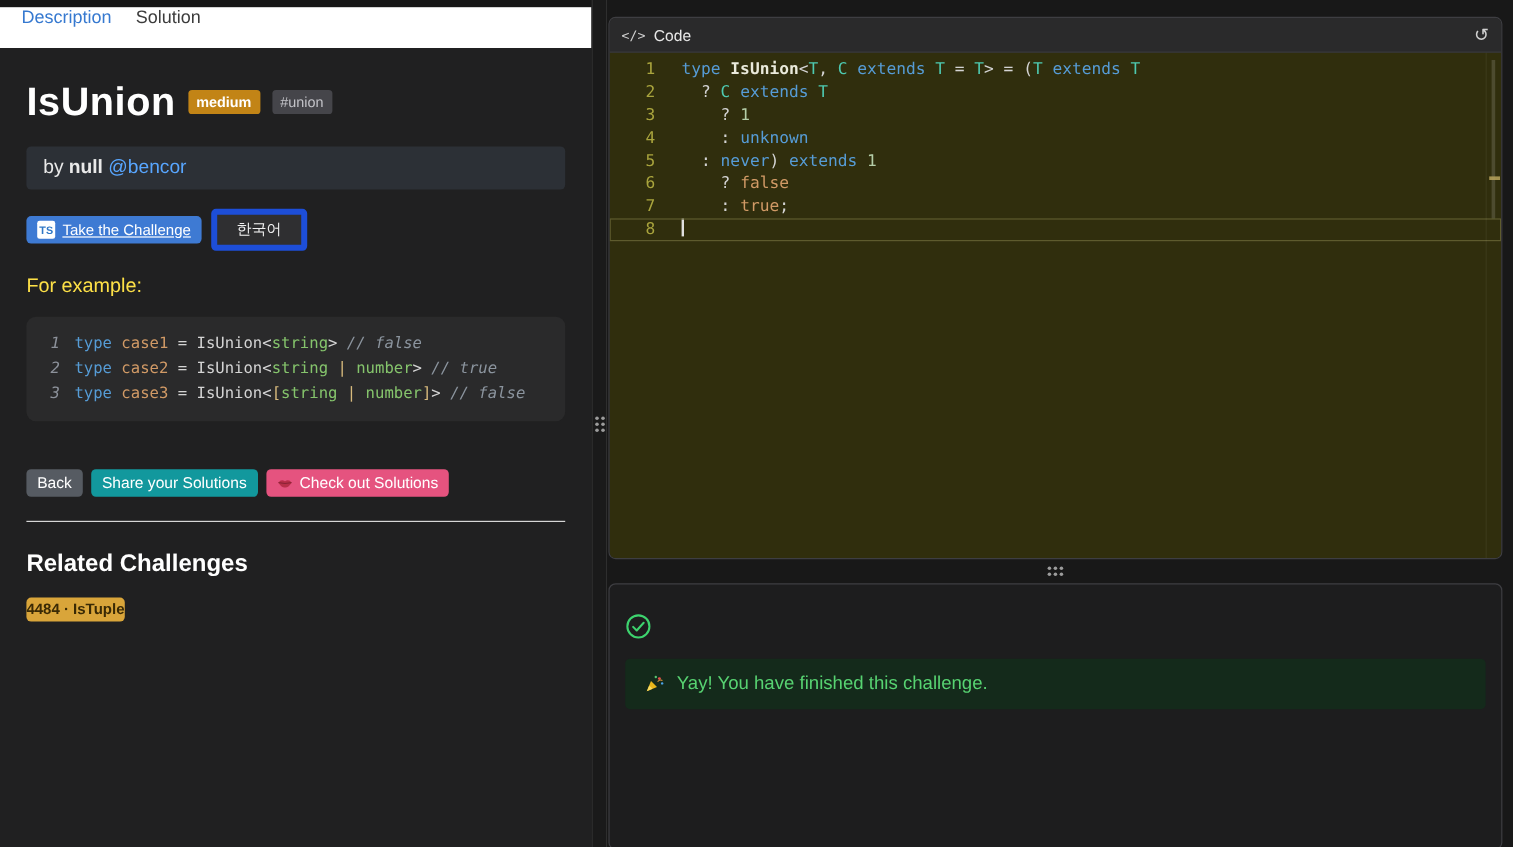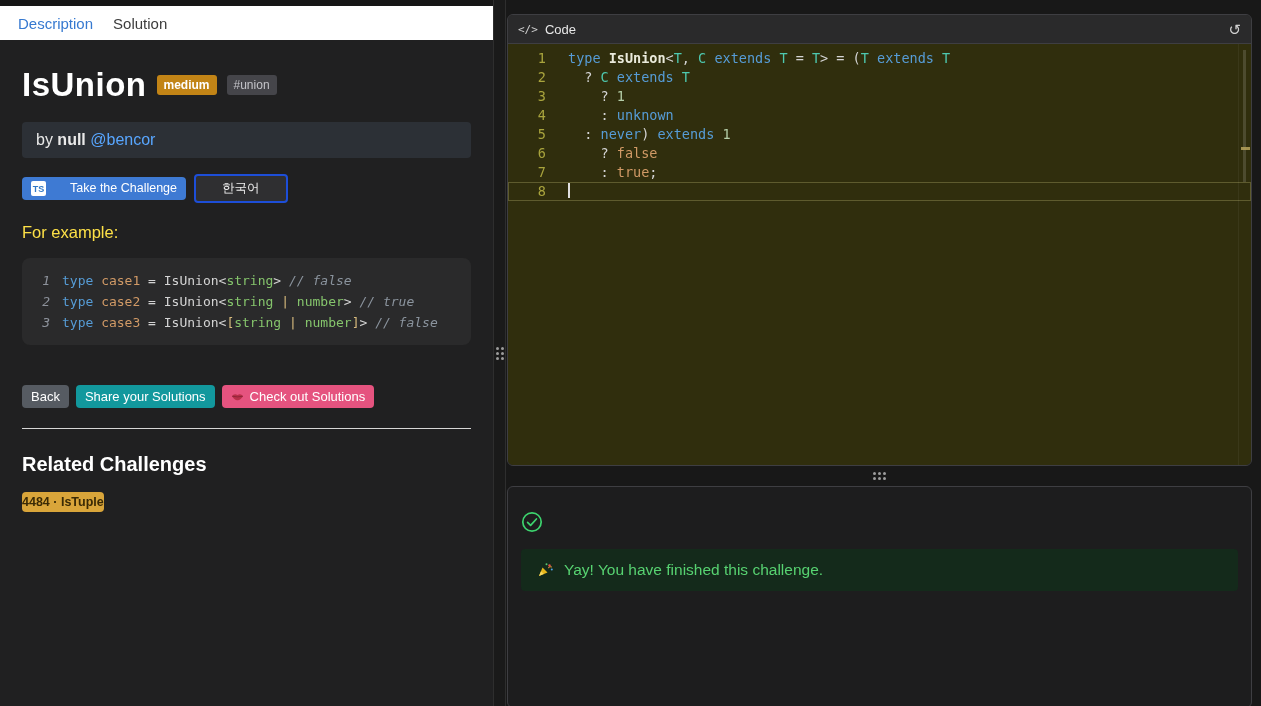--- a/index.html
+++ b/index.html
@@ -5,43 +5,43 @@
   * { margin:0; padding:0; box-sizing:border-box; }
   html,body { width:1261px; height:706px; overflow:hidden; background:#161616;
               font-family:"Liberation Sans", sans-serif; }
   button { font-family:inherit; cursor:pointer; }
 
   .app { display:flex; width:1261px; height:706px; }
 
   
   .left { width:493px; min-width:493px; background:#161616; padding-top:6px;
           display:flex; flex-direction:column; }
-  .tabbar { height:34px; background:#ffffff; display:flex; align-items:center;
+  .tabbar { height:34px; background:#ffffff; display:flex; align-items:flex-start;
             gap:20px; padding:0 18px; flex:none; }
   .tab { font-size:15px; color:#3c3c3c; }
   .tab.active { color:var(--accent,#3679d0); }
   .left-body { flex:1; background:#202021; padding:0 22px; overflow:hidden; }
 
   .title-row { margin-top:26px; display:flex; align-items:center; gap:10px; }
   .title-row h1 { font-size:33px; font-weight:bold; color:#ffffff; letter-spacing:0.5px; }
   .badge-medium { background:var(--amber,#c28416); color:#fff; font-size:12px;
                   font-weight:bold; padding:3px 7px; border-radius:3px; }
   .badge-tag { background:#45454a; color:#c3c3c8; font-size:12px; padding:3px 7px; border-radius:3px; }
 
   .author { margin-top:18px; background:#2c3036; border-radius:4px; padding:9px 14px;
             font-size:16px; color:#e9e9e9; }
   .author-link { color:var(--link,#58a6ff); text-decoration:none; }
 
   .cta-row { margin-top:16px; display:flex; align-items:center; gap:8px; }
-  .btn-take { display:inline-flex; gap:24px; background:var(--btnblue,#3e7ad3);
-              color:#fff; font-size:12.5px; padding:4px 9px; border-radius:4px; border:none; }
+  .btn-take { display:inline-flex; align-items:center; gap:6px; background:var(--btnblue,#3e7ad3);
+              color:#fff; font-size:12.5px; padding:4px 9px; border-radius:4px; border:none;text-decoration:underline; }
   .ts-logo { width:15px; height:15px; background:#fff; color:#3178c6; font-weight:bold;
              font-size:9px; display:flex; align-items:center; justify-content:center; border-radius:2px; }
-  .btn-lang { background:#2f2f31; color:#f0f0f0; font-size:12.5px; padding:4px 26px;
-              border-radius:4px; border:2px solid #1d4ed8; }
+  .btn-lang { background:#2f2f31; color:#f0f0f0; font-size:12.5px; padding:4px 16px;
+              border-radius:4px; border:5px solid #1d4ed8; }
 
   .desc { margin-top:26px; font-size:16.5px; line-height:25px; color:#ededed; }
   .inline-code { background:#3a3a3c; border-radius:4px; padding:1px 7px; margin:0 2px;
                  font-family:"DejaVu Sans Mono", monospace; font-size:13px; color:#e3e3e3; }
   .for-example { margin-top:20px; font-size:16.5px; color:#fde047; }
 
   .example-block { margin-top:16px; background:#2a2a2b; border-radius:8px; padding:12px 14px;
                    font-family:"DejaVu Sans Mono", monospace; font-size:13px; line-height:21px; }
   .code-row { display:flex; }
   .ex-ln { width:14px; text-align:right; margin-right:12px; color:#8d929b;

